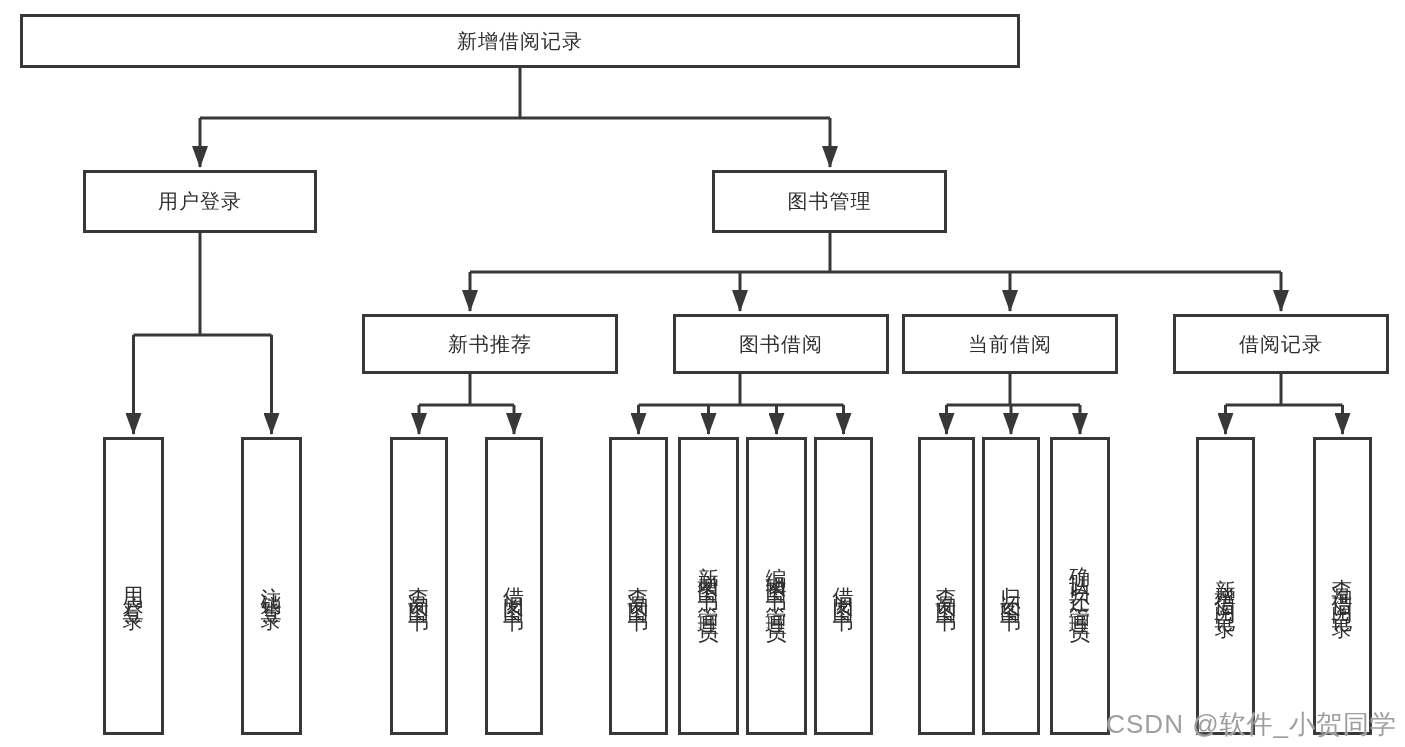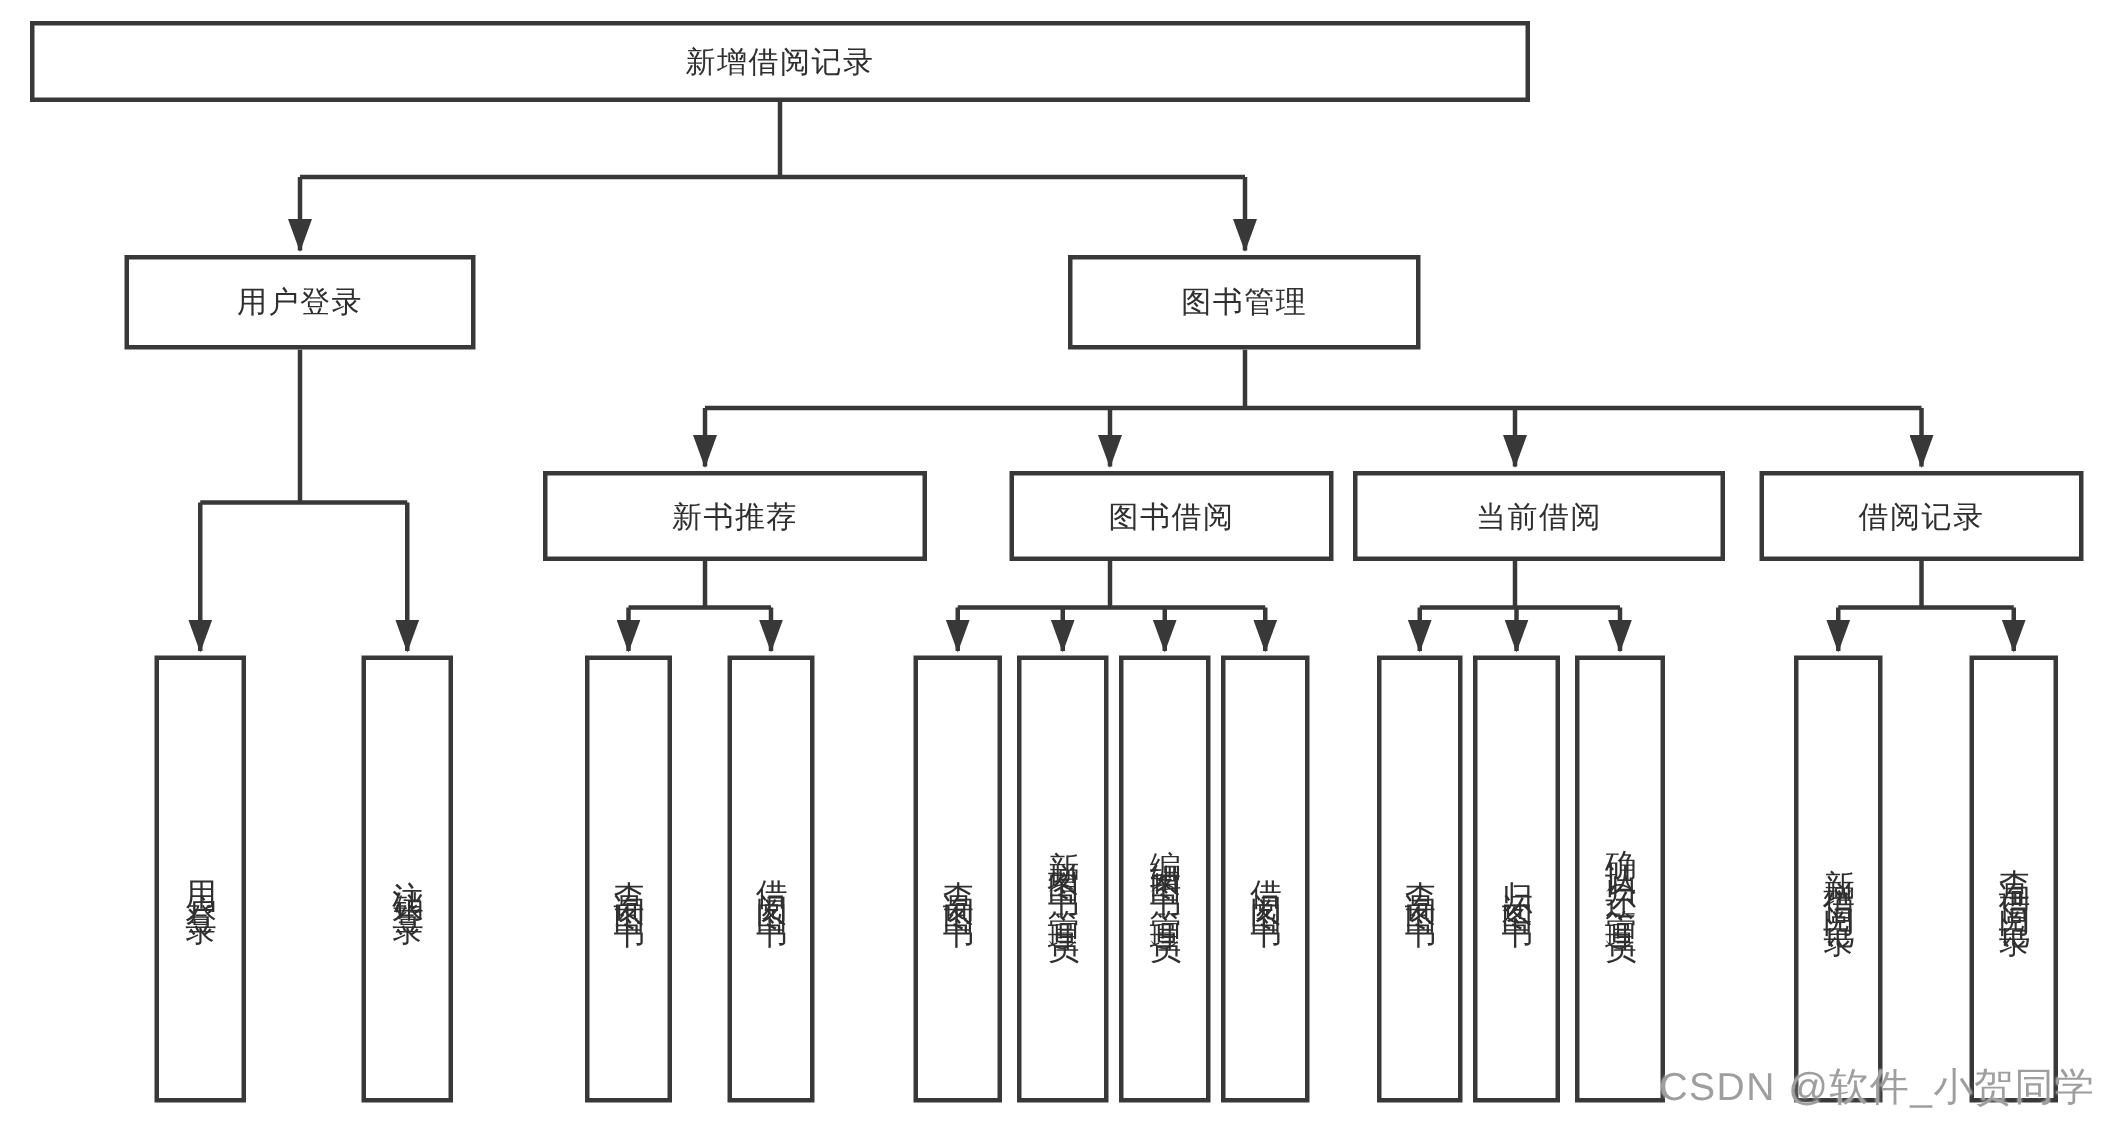--- a/index.html
+++ b/index.html
@@ -18,21 +18,21 @@
     font-size:21px;letter-spacing:8px;line-height:1;white-space:normal;
   }
   
   .n-root{left:20px;top:14px;width:1000px;height:54px;}
   
   .n-userlogin{left:83px;top:170px;width:234px;height:63px;}
   .n-bookmgmt{left:712px;top:170px;width:235px;height:63px;}
   
   .n-newbook{left:362px;top:314px;width:256px;height:60px;}
   .n-borrow{left:632px;top:314px;width:216px;height:60px;margin-left:41px;}
-  .n-current{left:902px;top:314px;width:248px;height:60px;}
+  .n-current{left:902px;top:314px;width:216px;height:60px;}
   .n-records{left:1173px;top:314px;width:216px;height:60px;}
   
   .leaf{top:437px;height:298px;}
   .l1{left:103px;width:61px;}
   .l2{left:241px;width:61px;}
   .l3{left:390px;width:58px;}
   .l4{left:485px;width:58px;}
   .l5{left:609px;width:59px;}
   .l6{left:678px;width:61px;}
   .l7{left:746px;width:61px;}

